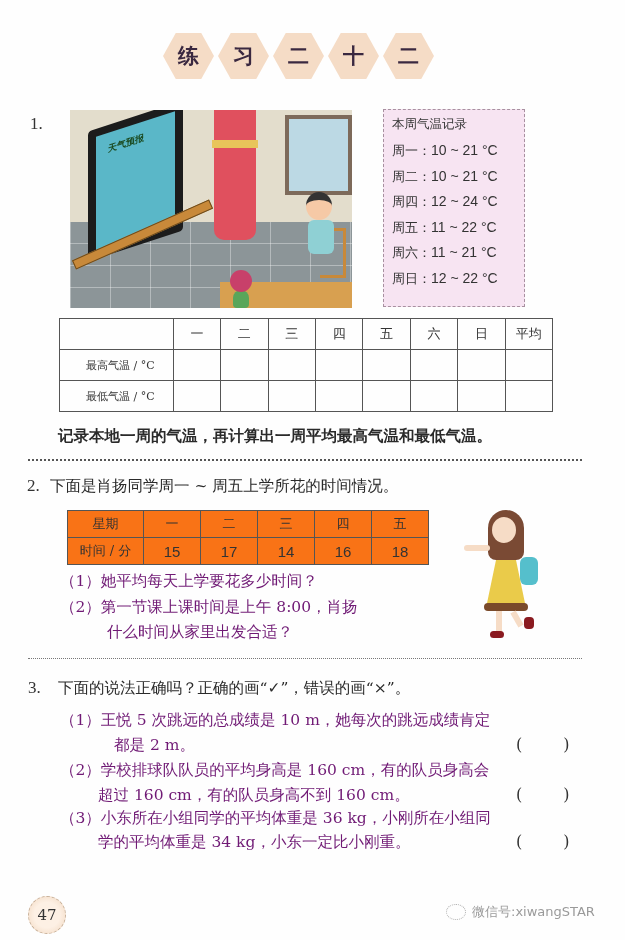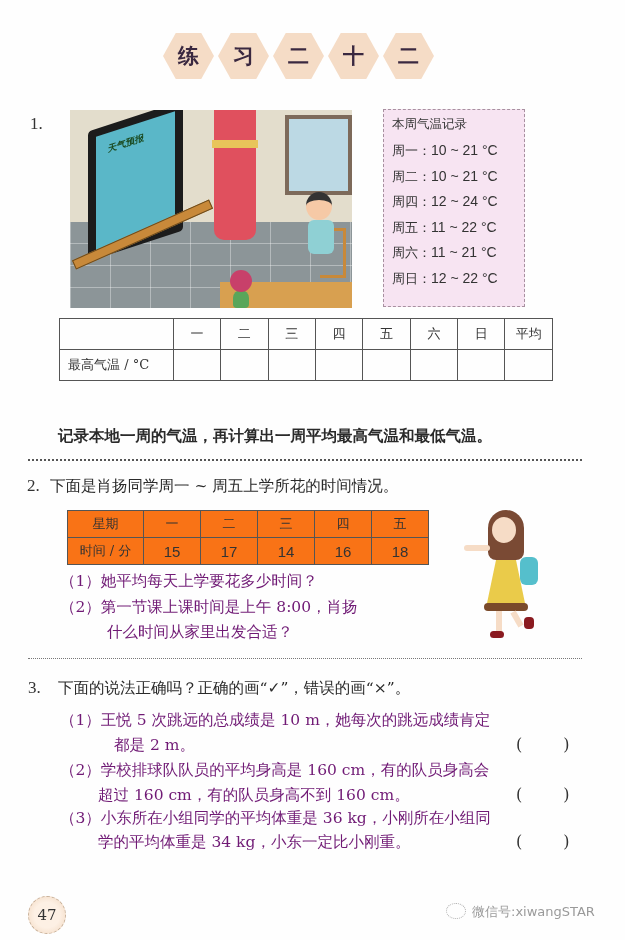--- a/index.html
+++ b/index.html
@@ -38,21 +38,21 @@
   
   .record { position:absolute; left:383px; top:109px; width:142px; height:198px; background:#f7e4f2; border:1.5px dashed #a890a0; padding:6px 8px; }
   .record-title { font-size:12.5px; color:#333; margin-bottom:5px; }
   .record-line { font-size:13px; line-height:24.5px; color:#333; white-space:nowrap; }
   .record-line .num { font-family:"Liberation Sans", sans-serif; font-size:14px; }
 
   
   table { border-collapse: collapse; position:absolute; }
   .t1 { left:59px; top:318px; width:494px; }
   .t1 td, .t1 th { border:1px solid #555; height:31px; font-weight:normal; font-size:13px; text-align:center; color:#333; }
-  .t1 .rowhead { width:114px; text-align:left; padding-left:8px; font-size:13px; }
+  .t1 .rowhead { width:114px; text-align:center; padding-left:8px; font-size:11px; }
   .t1 th { width:47.5px; }
 
   .para { position:absolute; font-size:15.5px; color:#2a2a2a; white-space:nowrap; }
   .divider { position:absolute; left:28px; width:554px; border-top:2px dotted #555; }
   .divider.thin { border-top:1.5px dotted #777; }
 
   
   .t2 { left:67px; top:510px; width:362px; background:#f97316; }
   .t2 td { border:1px solid #555; height:27px; text-align:center; font-size:13px; color:#333; }
   .t2 .rowhead { width:76px; }
@@ -70,21 +70,21 @@
   .g-shoe1 { position:absolute; left:20px; top:126px; width:14px; height:7px; background:#8a1a20; border-radius:4px; }
   .g-shoe2 { position:absolute; left:54px; top:112px; width:10px; height:12px; background:#8a1a20; border-radius:4px; }
   .g-arm { position:absolute; left:-6px; top:40px; width:26px; height:6px; background:#f6dcc6; border-radius:3px; }
 
   .sub { position:absolute; font-size:15.5px; color:#701a75; white-space:nowrap; }
   .paren { position:absolute; font-size:16px; color:#333; letter-spacing:18px; }
 
   .page-num { position:absolute; left:28px; top:896px; width:38px; height:38px; border-radius:50%;
               background: radial-gradient(circle, #fdf0e4 50%, #f0d6be 100%); border:1px dashed #c8b098;
               display:flex; align-items:center; justify-content:center; font-size:15px; color:#333; }
-  .watermark { position:absolute; left:446px; top:903px; font-family:"DejaVu Sans", sans-serif; font-size:13px; color:#9a9a9a; display:flex; gap:6px; }
+  .watermark { position:absolute; left:446px; top:903px; font-family:"DejaVu Sans", sans-serif; font-size:13px; color:#9a9a9a; display:flex; align-items:center; gap:6px; }
   .wm-icon { width:20px; height:16px; border:1.5px dotted #aaa; border-radius:50%; }
 </style>
 </head>
 <body>
 
 <div class="title-row">
   <div class="hex">练</div>
   <div class="hex">习</div>
   <div class="hex">二</div>
   <div class="hex">十</div>
@@ -140,20 +140,31 @@
     <td class="rowhead">最高气温 / °C</td>
     <td></td>
         <td></td>
     <td></td>
         <td></td>
     <td></td>
         <td></td>
     <td></td>
         <td></td>
   </tr>
+  <tr>
+    <td class="rowhead">最低气温 / °C</td>
+    <td></td>
+        <td></td>
+    <td></td>
+        <td></td>
+    <td></td>
+        <td></td>
+    <td></td>
+        <td></td>
+  </tr>
 </tbody>
   </table>
 
 <div class="para" style="left:58px; top:426px;font-weight:bold;">记录本地一周的气温，再计算出一周平均最高气温和最低气温。</div>
 
 <div class="divider" style="top:459px;"></div>
 
 <div class="qnum" style="left:27px; top:476px;">2.</div>
 <div class="para" style="left:50px; top:476px;">下面是肖扬同学周一 ~ 周五上学所花的时间情况。</div>
 

